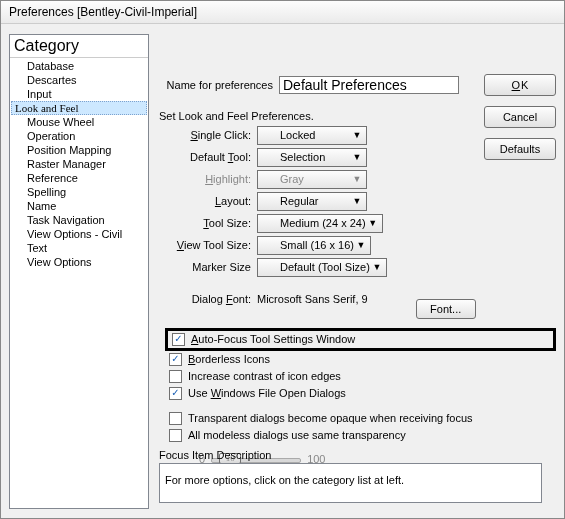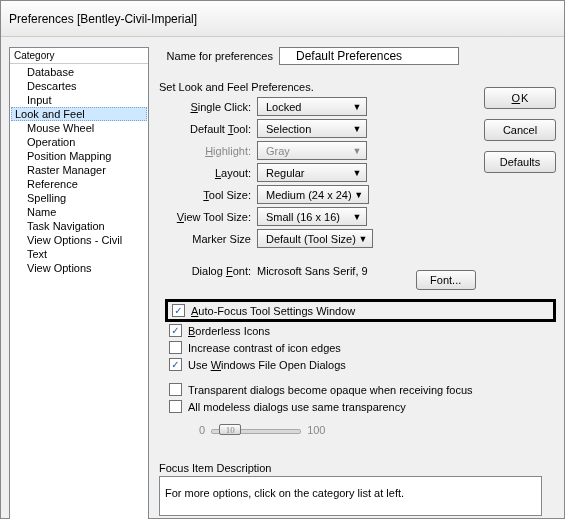--- a/index.html
+++ b/index.html
@@ -12,21 +12,21 @@
   }
   .window {
     width: 565px;
     height: 519px;
     border: 1px solid #888;
     box-shadow: 0 0 6px rgba(0,0,0,0.3);
     position: relative;
     background: #f0f0f0;
   }
   .title-bar {
-    height: 36px;
+    height: 23px;
     padding: 0 8px;
     background: linear-gradient(#fdfdfd,#eaeaea);
     border-bottom: 1px solid #ccc;
     display: flex;
     align-items: center;
     font-size: 12px;
   }
   .content {
     display: flex;
     padding: 10px 8px 8px 8px;
@@ -36,70 +36,72 @@
   .category-box {
     width: 140px;
     border: 1px solid #828790;
     background: #fff;
     display: flex;
     flex-direction: column;
   }
   .category-header {
     border-bottom: 1px solid #ccc;
     padding: 2px 4px;
-    font-size: 10px;
+    font-size: 16px;
   }
   .category-list {
     flex: 1;
     overflow: auto;
     padding: 1px 1px;
   }
   .cat-item {
     padding: 1px 16px;
     cursor: default;
     white-space: nowrap;
   }
   .cat-item.selected {
     background: #cde8ff;
     border: 1px dotted #7da2ce;
     padding: 0px 3px;
+    font-family: Liberation Serif, serif;
   }
   .main {
     flex: 1;
     display: flex;
     flex-direction: column;
     position: relative;
+    justify-content: center;
   }
   .row {
     display: flex;
     align-items: center;
     margin-bottom: 3px;
   }
   .row label.lbl {
     width: 98px;
     text-align: right;
     padding-right: 6px;
   }
   .underline { text-decoration: underline; }
   .input-text {
     border: 1px solid #7a7a7a;
     background: #fff;
     height: 18px;
-    padding: 0 16px;
+    padding: 0 3px;
     font-family: inherit;
-    font-size: 12px;
+    font-size: 14px;
   }
   .dropdown {
     display: inline-flex;
     align-items: center;
     border: 1px solid #707070;
     background: linear-gradient(#fdfdfd,#e6e6e6);
     height: 19px;
     min-width: 110px;
-    padding: 0 2px 0 8px;
+    padding: 0 2px 0 22px;
     font-size: 11px;
   }
   .dropdown.disabled { color: #888; }
   .dropdown .dd-text { flex:1; }
   .dropdown .dd-arrow {
     width: 14px;
     text-align: center;
     font-size: 9px;
   }
   .btn {

